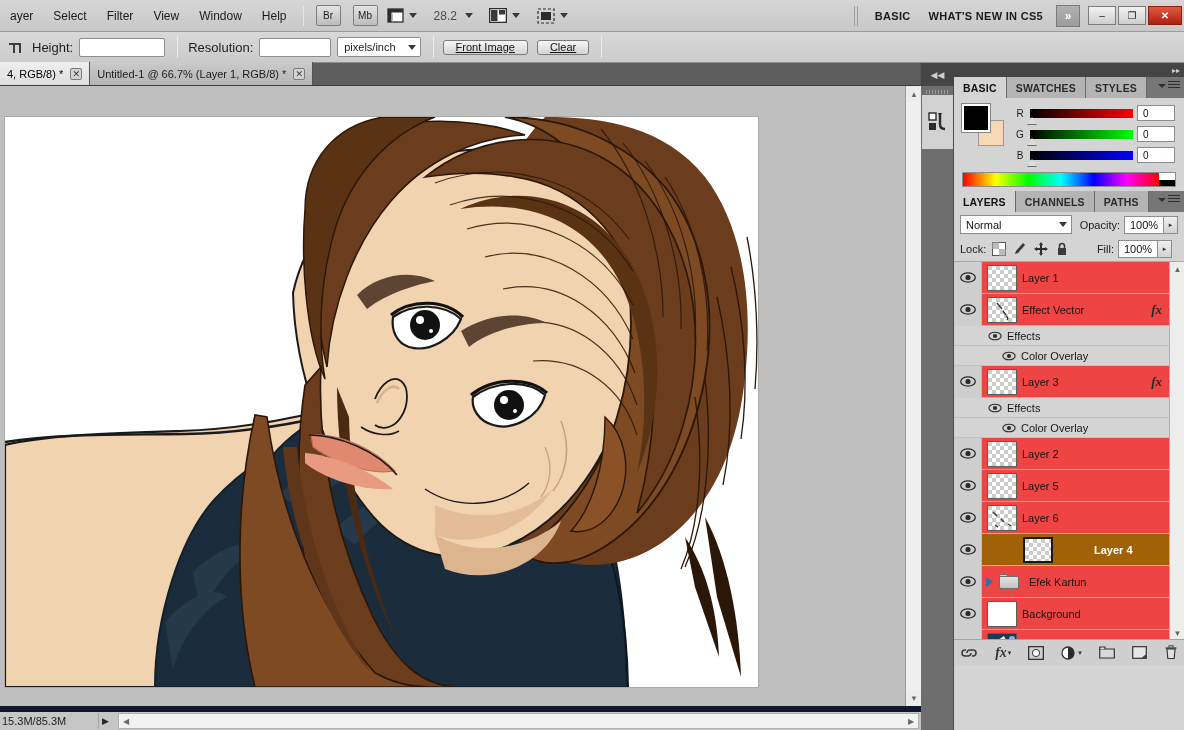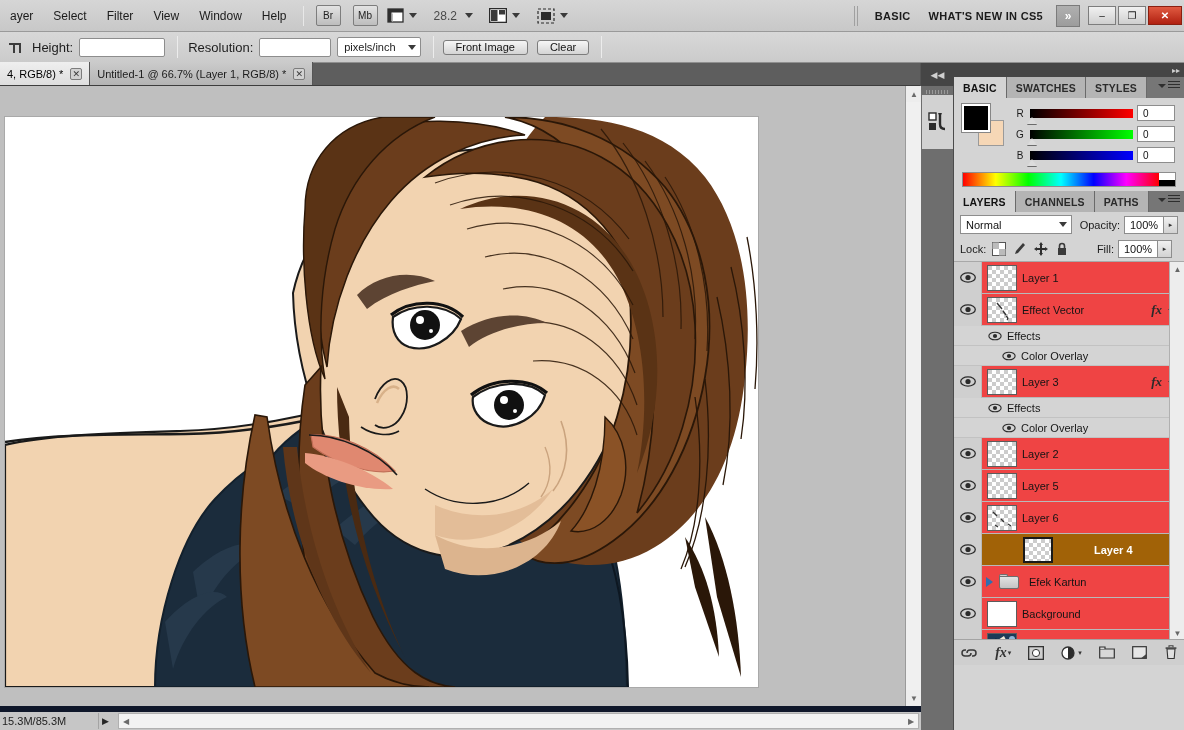--- a/index.html
+++ b/index.html
@@ -60,21 +60,21 @@
   .opt-field { height:19px; border:1px solid #8d8d8d; background:#fff;
                border-radius:2px; }
   .opt-field.h { width:86px; }
   .opt-field.r { width:72px; }
   .opt-select { height:20px; border:1px solid #8d8d8d; background:#fff;
                 display:flex; align-items:center; padding:0 4px 0 6px;
                 font-size:11px; color:#1b1b1b; margin-left:6px; border-radius:2px;}
   .opt-btn { height:15px; padding:0 12px; border:1px solid #7c7c7c;
              background:linear-gradient(to bottom,#f6f6f6,#d4d4d4);
              border-radius:3px; font-size:11px; color:#131313;
-             display:flex;align-items:center;justify-content:center;margin-left:9px;}
+             display:flex;align-items:center;justify-content:center;margin-left:9px;text-decoration:underline;}
   .opt-sep { width:1px;height:22px;background:#aeaeae;margin-left:12px;
              border-right:1px solid #ececec;}
   .crop-icon { width:14px;height:14px;margin-left:6px;position:relative;}
   .crop-icon::before{content:"";position:absolute;left:1px;top:3px;width:12px;height:2px;background:#3c3c3c;}
   .crop-icon::after{content:"";position:absolute;left:5px;top:5px;width:4px;height:8px;
     border-left:2px solid #3c3c3c;border-right:2px solid #3c3c3c;}
 
   
   .tabbar {
     position:absolute; left:0; top:63px; width:920px; height:23px;

